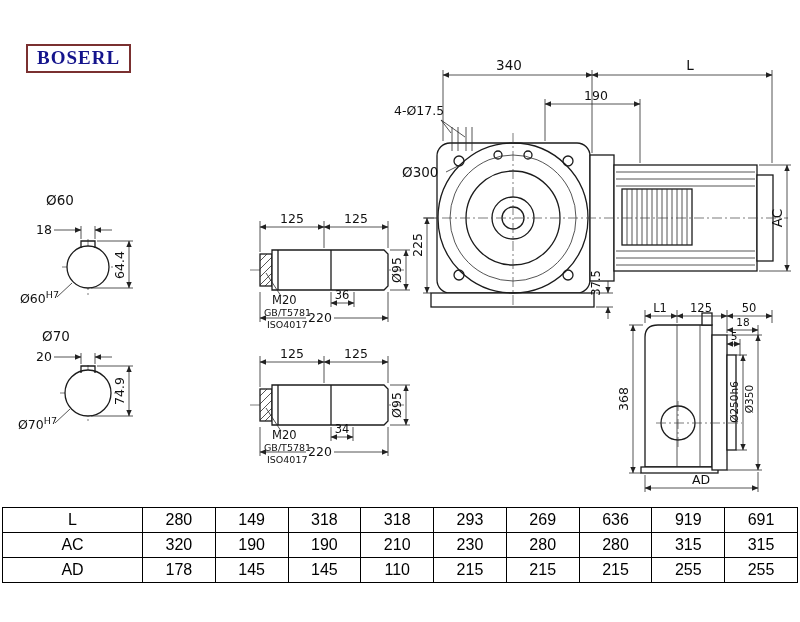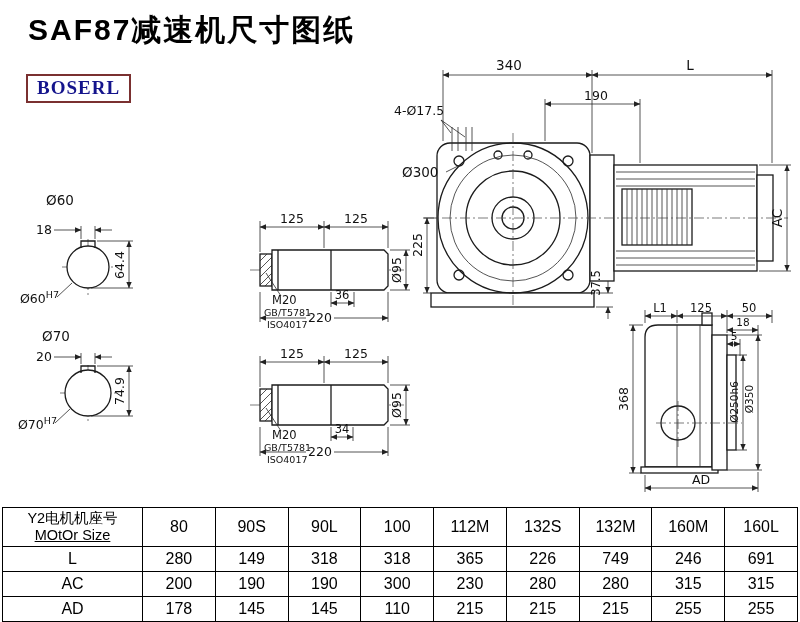--- a/index.html
+++ b/index.html
@@ -1,20 +1,20 @@
 <!DOCTYPE html>
 <html><head>
 <meta charset="utf-8">
 <style>
   html,body{margin:0;padding:0;background:#fff;}
   .page{position:relative;width:800px;height:622px;background:#fff;overflow:hidden;
         font-family:"Liberation Sans",sans-serif;color:#000;}
   .title{position:absolute;left:28px;top:10px;font-size:30px;font-weight:700;
          letter-spacing:2px;white-space:nowrap;}
-  .logo{position:absolute;left:26px;top:74px;border:2px solid #7a3030;
+  .logo{position:absolute;left:26px;top:44px;border:2px solid #7a3030;
         padding:1px 9px 2px;font-family:"Liberation Serif",serif;font-size:19px;
         font-weight:700;color:#14148c;letter-spacing:1px;background:#fff;}
   svg.drawing{position:absolute;left:0;top:55px;}
   svg text{font-family:"DejaVu Sans",sans-serif;fill:#111;}
   .t9{font-size:9.5px}.t10{font-size:10.5px}.t11{font-size:11.5px}
   .t12{font-size:12.5px}.t13{font-size:13.5px}
   .ol{stroke:#1b1b1b;stroke-width:1.3;fill:none;}
   .olf{stroke:#1b1b1b;stroke-width:1.3;fill:#fff;}
   .tl{stroke:#2a2a2a;stroke-width:0.8;fill:none;}
   .dim{stroke:#2a2a2a;stroke-width:0.8;fill:none;}
@@ -25,21 +25,20 @@
                 padding:0;height:24px;background:#fff;}
   table.spec tr.hrow td{height:38px;}
   .yl{font-size:14.5px;line-height:17px;}
   .ms{font-size:14.5px;line-height:17px;text-decoration:underline;}
 </style>
 </head>
 <body>
 
 <div class="page">
 
-  <div class="title">SAF87减速机尺寸图纸</div>
   <div class="logo">BOSERL</div>
 
   <svg class="drawing" width="800" height="452" viewBox="0 0 800 452">
     <defs>
       <marker id="arw" viewBox="0 0 10 10" refX="9" refY="5" markerWidth="9" markerHeight="9" orient="auto-start-reverse">
           <path d="M0,1 L9.5,5 L0,9 Z" fill="#222"></path>
         </marker>
     </defs>
 
     <g>
@@ -277,53 +276,38 @@
         <col>
         <col>
         <col>
         <col>
         <col>
         <col>
         <col>
         <col>
       </colgroup>
     <tbody>
-        <tr class="hrow">
-      <td>
-        <div class="yl">Y2电机机座号</div>
-        <div class="ms">MOtOr Size</div>
-      </td>
-      <td>80</td>
-      <td>90S</td>
-      <td>90L</td>
-      <td>100</td>
-      <td>112M</td>
-      <td>132S</td>
-      <td>132M</td>
-      <td>160M</td>
-      <td>160L</td>
-    </tr>
     <tr>
       <td>L</td>
       <td>280</td>
       <td>149</td>
       <td>318</td>
       <td>318</td>
-      <td>365</td>
-      <td>226</td>
-      <td>749</td>
-      <td>246</td>
+      <td>293</td>
+      <td>269</td>
+      <td>636</td>
+      <td>919</td>
       <td>691</td>
     </tr>
     <tr>
       <td>AC</td>
-      <td>200</td>
+      <td>320</td>
       <td>190</td>
       <td>190</td>
-      <td>300</td>
+      <td>210</td>
       <td>230</td>
       <td>280</td>
       <td>280</td>
       <td>315</td>
       <td>315</td>
     </tr>
     <tr>
       <td>AD</td>
       <td>178</td>
       <td>145</td>

